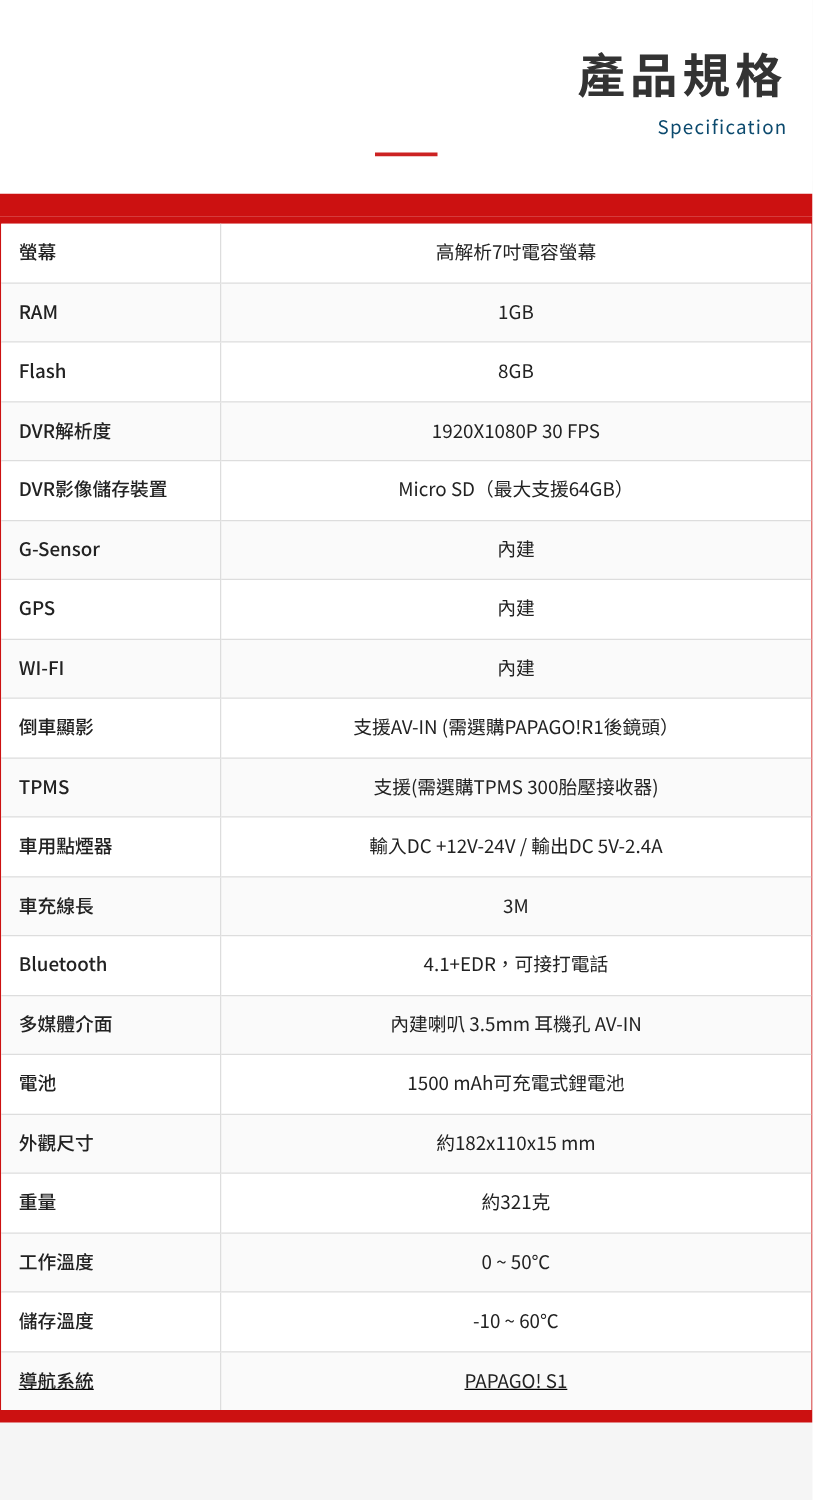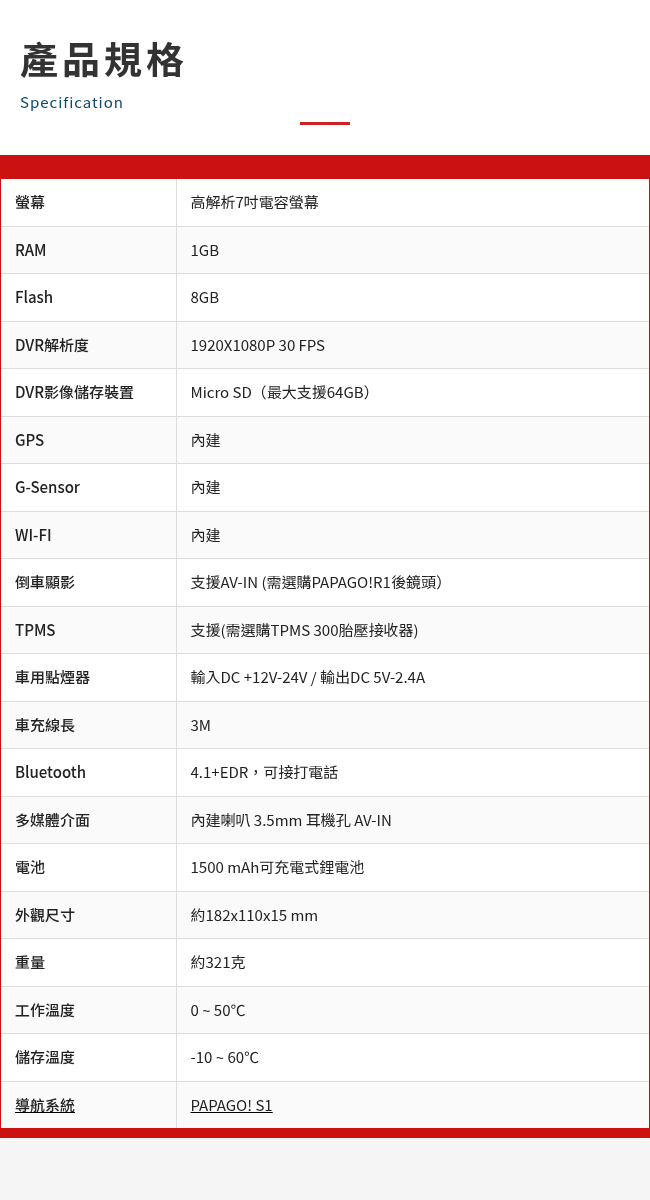--- a/index.html
+++ b/index.html
@@ -15,21 +15,21 @@
       font-family: "Microsoft JhengHei", "PingFang TC", "Noto Sans TC", sans-serif;
     }
 
     .page-wrapper {
       width: 650px;
       background: #fff;
     }
 
     .header-section {
       background: #fff;
-      text-align: left;
+      text-align: right;
       padding: 30px 20px 20px;
     }
 
     .main-title {
       font-size: 38px;
       font-weight: 700;
       color: #333;
       letter-spacing: 4px;
       margin-bottom: 6px;
     }
@@ -87,20 +87,21 @@
       width: 175px;
       background: #fff;
       font-weight: 500;
       border-right: 1px solid #ddd;
       color: #222;
     }
 
     .spec-table td:last-child {
       background: #fff;
       color: #222;
+      text-align: center;
     }
 
     .spec-table tr:nth-child(even) td {
       background: #fafafa;
     }
     .spec-table tr:nth-child(even) td:first-child {
       background: #fafafa;
     }
   </style>
 </head>
@@ -133,25 +134,25 @@
           </tr>
           <tr>
             <td>DVR解析度</td>
             <td>1920X1080P 30 FPS</td>
           </tr>
           <tr>
             <td>DVR影像儲存裝置</td>
             <td>Micro SD（最大支援64GB）</td>
           </tr>
           <tr>
+            <td>G-Sensor</td>
+            <td>內建</td>
+          </tr>
+          <tr>
             <td>GPS</td>
-            <td>內建</td>
-          </tr>
-          <tr>
-            <td>G-Sensor</td>
             <td>內建</td>
           </tr>
           <tr>
             <td>WI-FI</td>
             <td>內建</td>
           </tr>
           <tr>
             <td>倒車顯影</td>
             <td>支援AV-IN (需選購PAPAGO!R1後鏡頭）</td>
           </tr>

